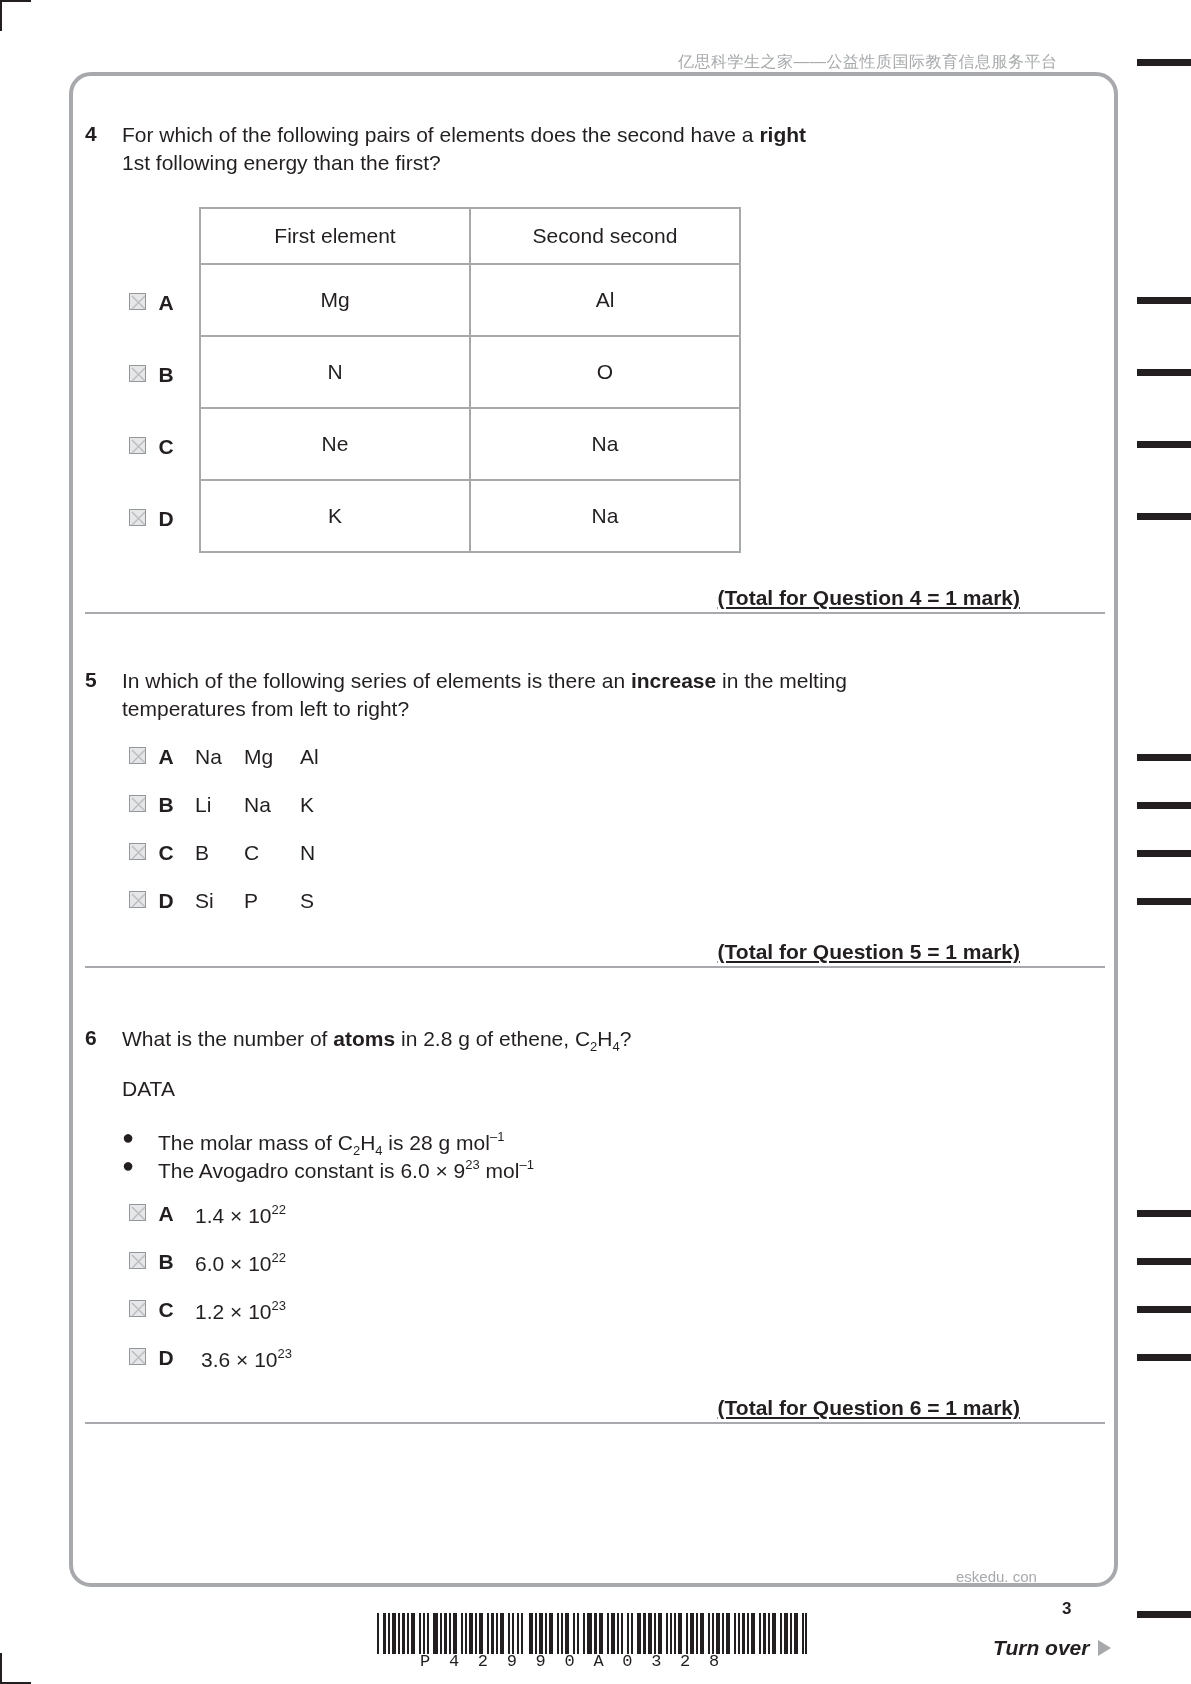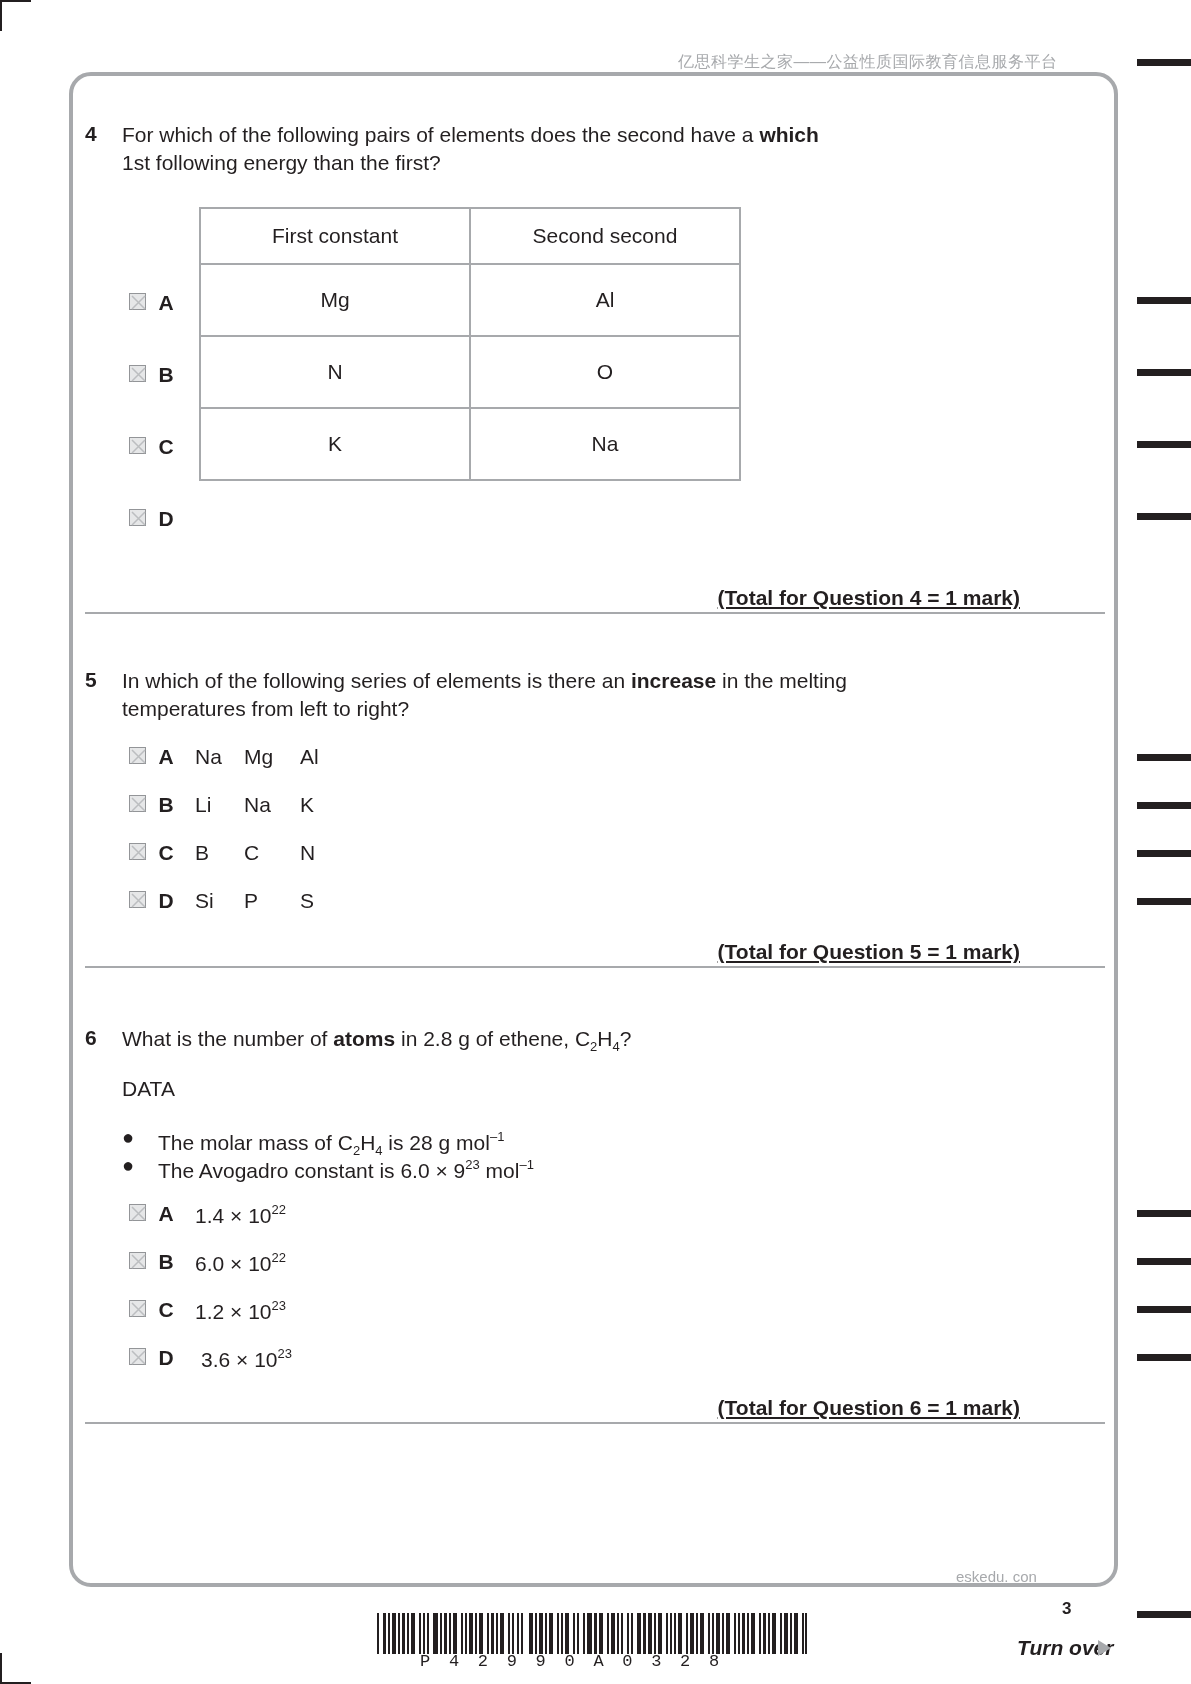--- a/index.html
+++ b/index.html
@@ -29,21 +29,21 @@
   .total { font-weight: bold; font-size: 21px; right: 171px; text-decoration: underline; }
   .divider { left: 85px; width: 1020px; height: 2px; background: #a7a9ac; }
   .sup { font-size: 13px; vertical-align: 9px; }
   .sub { font-size: 13px; vertical-align: -5px; }
   .bullet { font-size: 20px; }
   .barcode { left: 377px; top: 1613px; width: 430px; height: 41px; }
   .barcode-text { left: 420px; top: 1652px; font-family: "Liberation Mono", "DejaVu Sans Mono", monospace;
                   font-size: 17px; letter-spacing: 18.7px; color: #231f20; }
   .site { left: 956px; top: 1568px; font-size: 15px; color: #a7a9ac; }
   .pagenum { left: 1062px; top: 1599px; font-weight: bold; font-size: 17px; }
-  .turnover { left: 993px; top: 1636px; font-style: italic; font-weight: bold; font-size: 21px; margin-left: 24px; }
+  .turnover { left: 993px; top: 1636px; font-style: italic; font-weight: bold; font-size: 21px; }
   .turnover-arrow { left: 1098px; top: 1640px; width: 0; height: 0; border-top: 8px solid transparent;
                     border-bottom: 8px solid transparent; border-left: 13px solid #a7a9ac; }
 </style>
 </head>
 <body>
 
 <div class="abs crop-tl-h"></div>
 <div class="abs crop-tl-v"></div>
 <div class="abs crop-bl-h"></div>
 <div class="abs crop-bl-v"></div>
@@ -62,37 +62,41 @@
 <div class="abs timing-mark" style="top:850px"></div>
 <div class="abs timing-mark" style="top:898px"></div>
 <div class="abs timing-mark" style="top:1210px"></div>
 <div class="abs timing-mark" style="top:1258px"></div>
 <div class="abs timing-mark" style="top:1306px"></div>
 <div class="abs timing-mark" style="top:1354px"></div>
 <div class="abs timing-mark" style="top:1611px"></div>
 
 <div class="abs qnum" style="left:85px; top:122px">4</div>
 <div class="abs qtext" style="left:122px; top:121px; width:860px">
-  <span>For which of the following pairs of elements does the second have a </span><b>which</b><br>
+  <span>For which of the following pairs of elements does the second have a </span><b>right</b><br>
   <span>1st following energy than the first?</span>
 </div>
 
 <table class="elements">
   <tbody>
       <tr class="head">
-    <td>First constant</td>
+    <td>First element</td>
     <td>Second second</td>
   </tr>
   <tr class="row">
     <td>Mg</td>
     <td>Al</td>
   </tr>
   <tr class="row">
     <td>N</td>
     <td>O</td>
+  </tr>
+  <tr class="row">
+    <td>Ne</td>
+    <td>Na</td>
   </tr>
   <tr class="row">
     <td>K</td>
     <td>Na</td>
   </tr>
 </tbody>
   </table>
 
 <div class="abs" style="left:129px; top:291px">
   <span class="box"><svg width="17" height="17">

